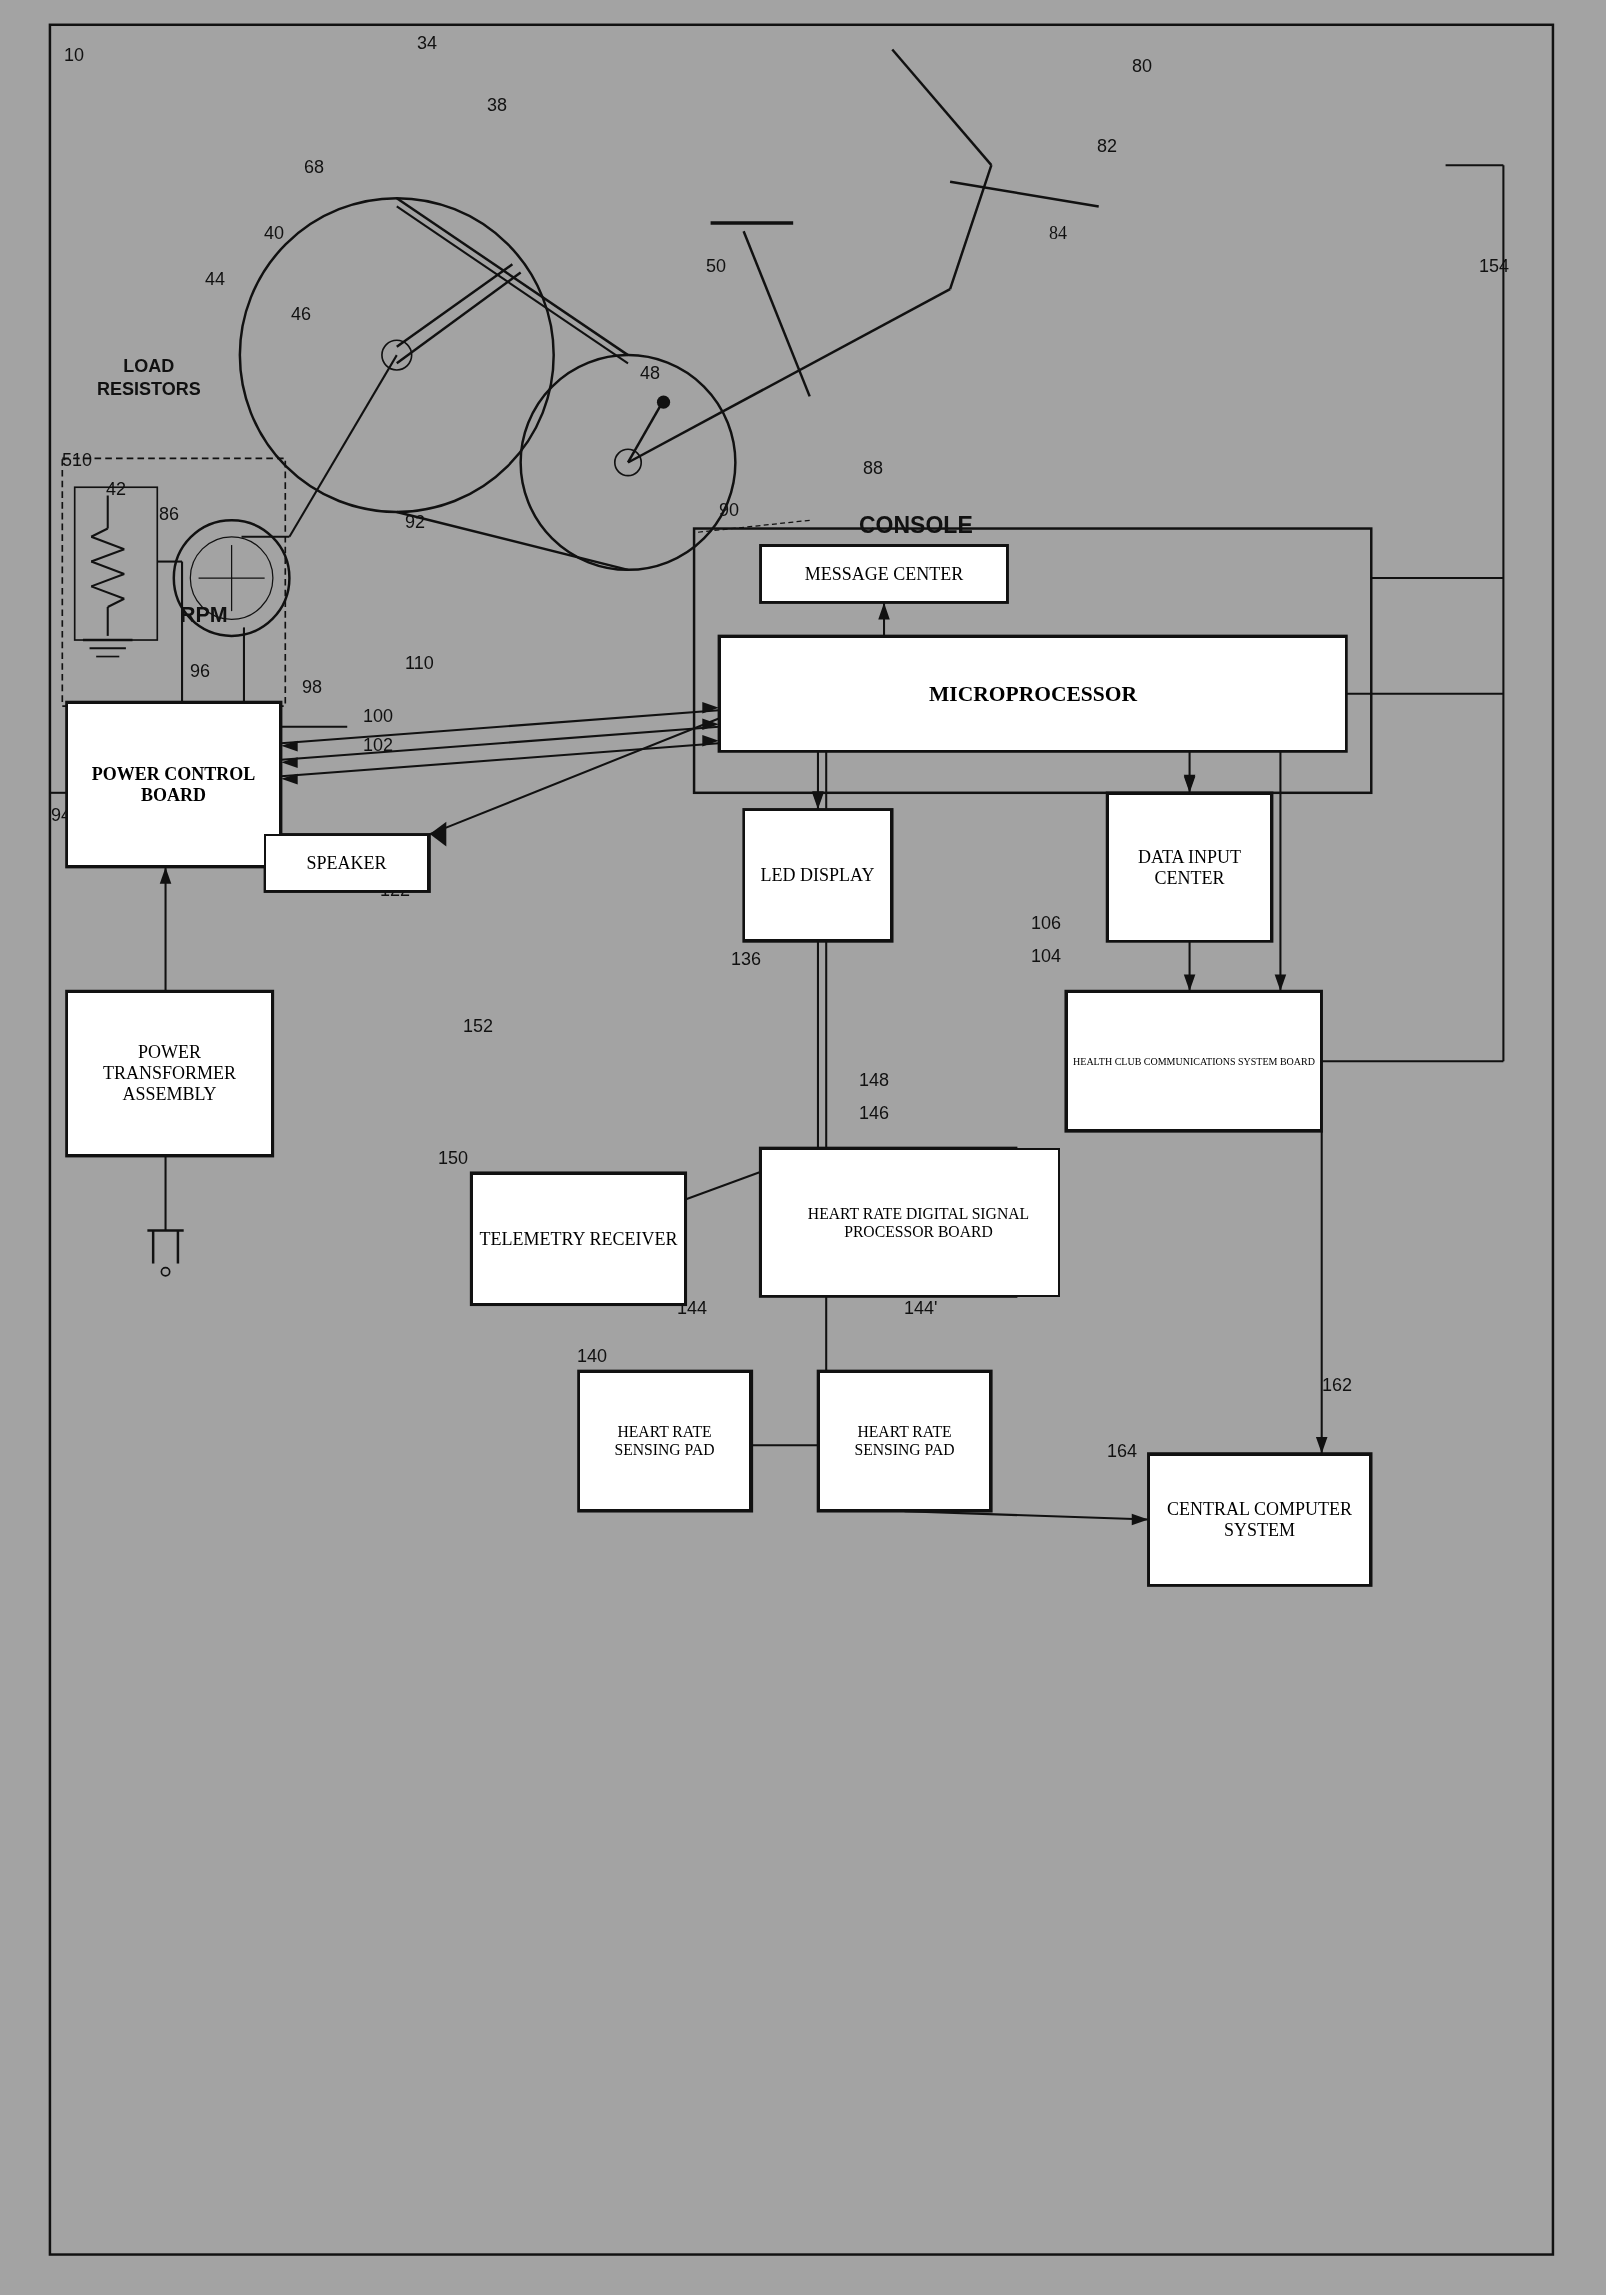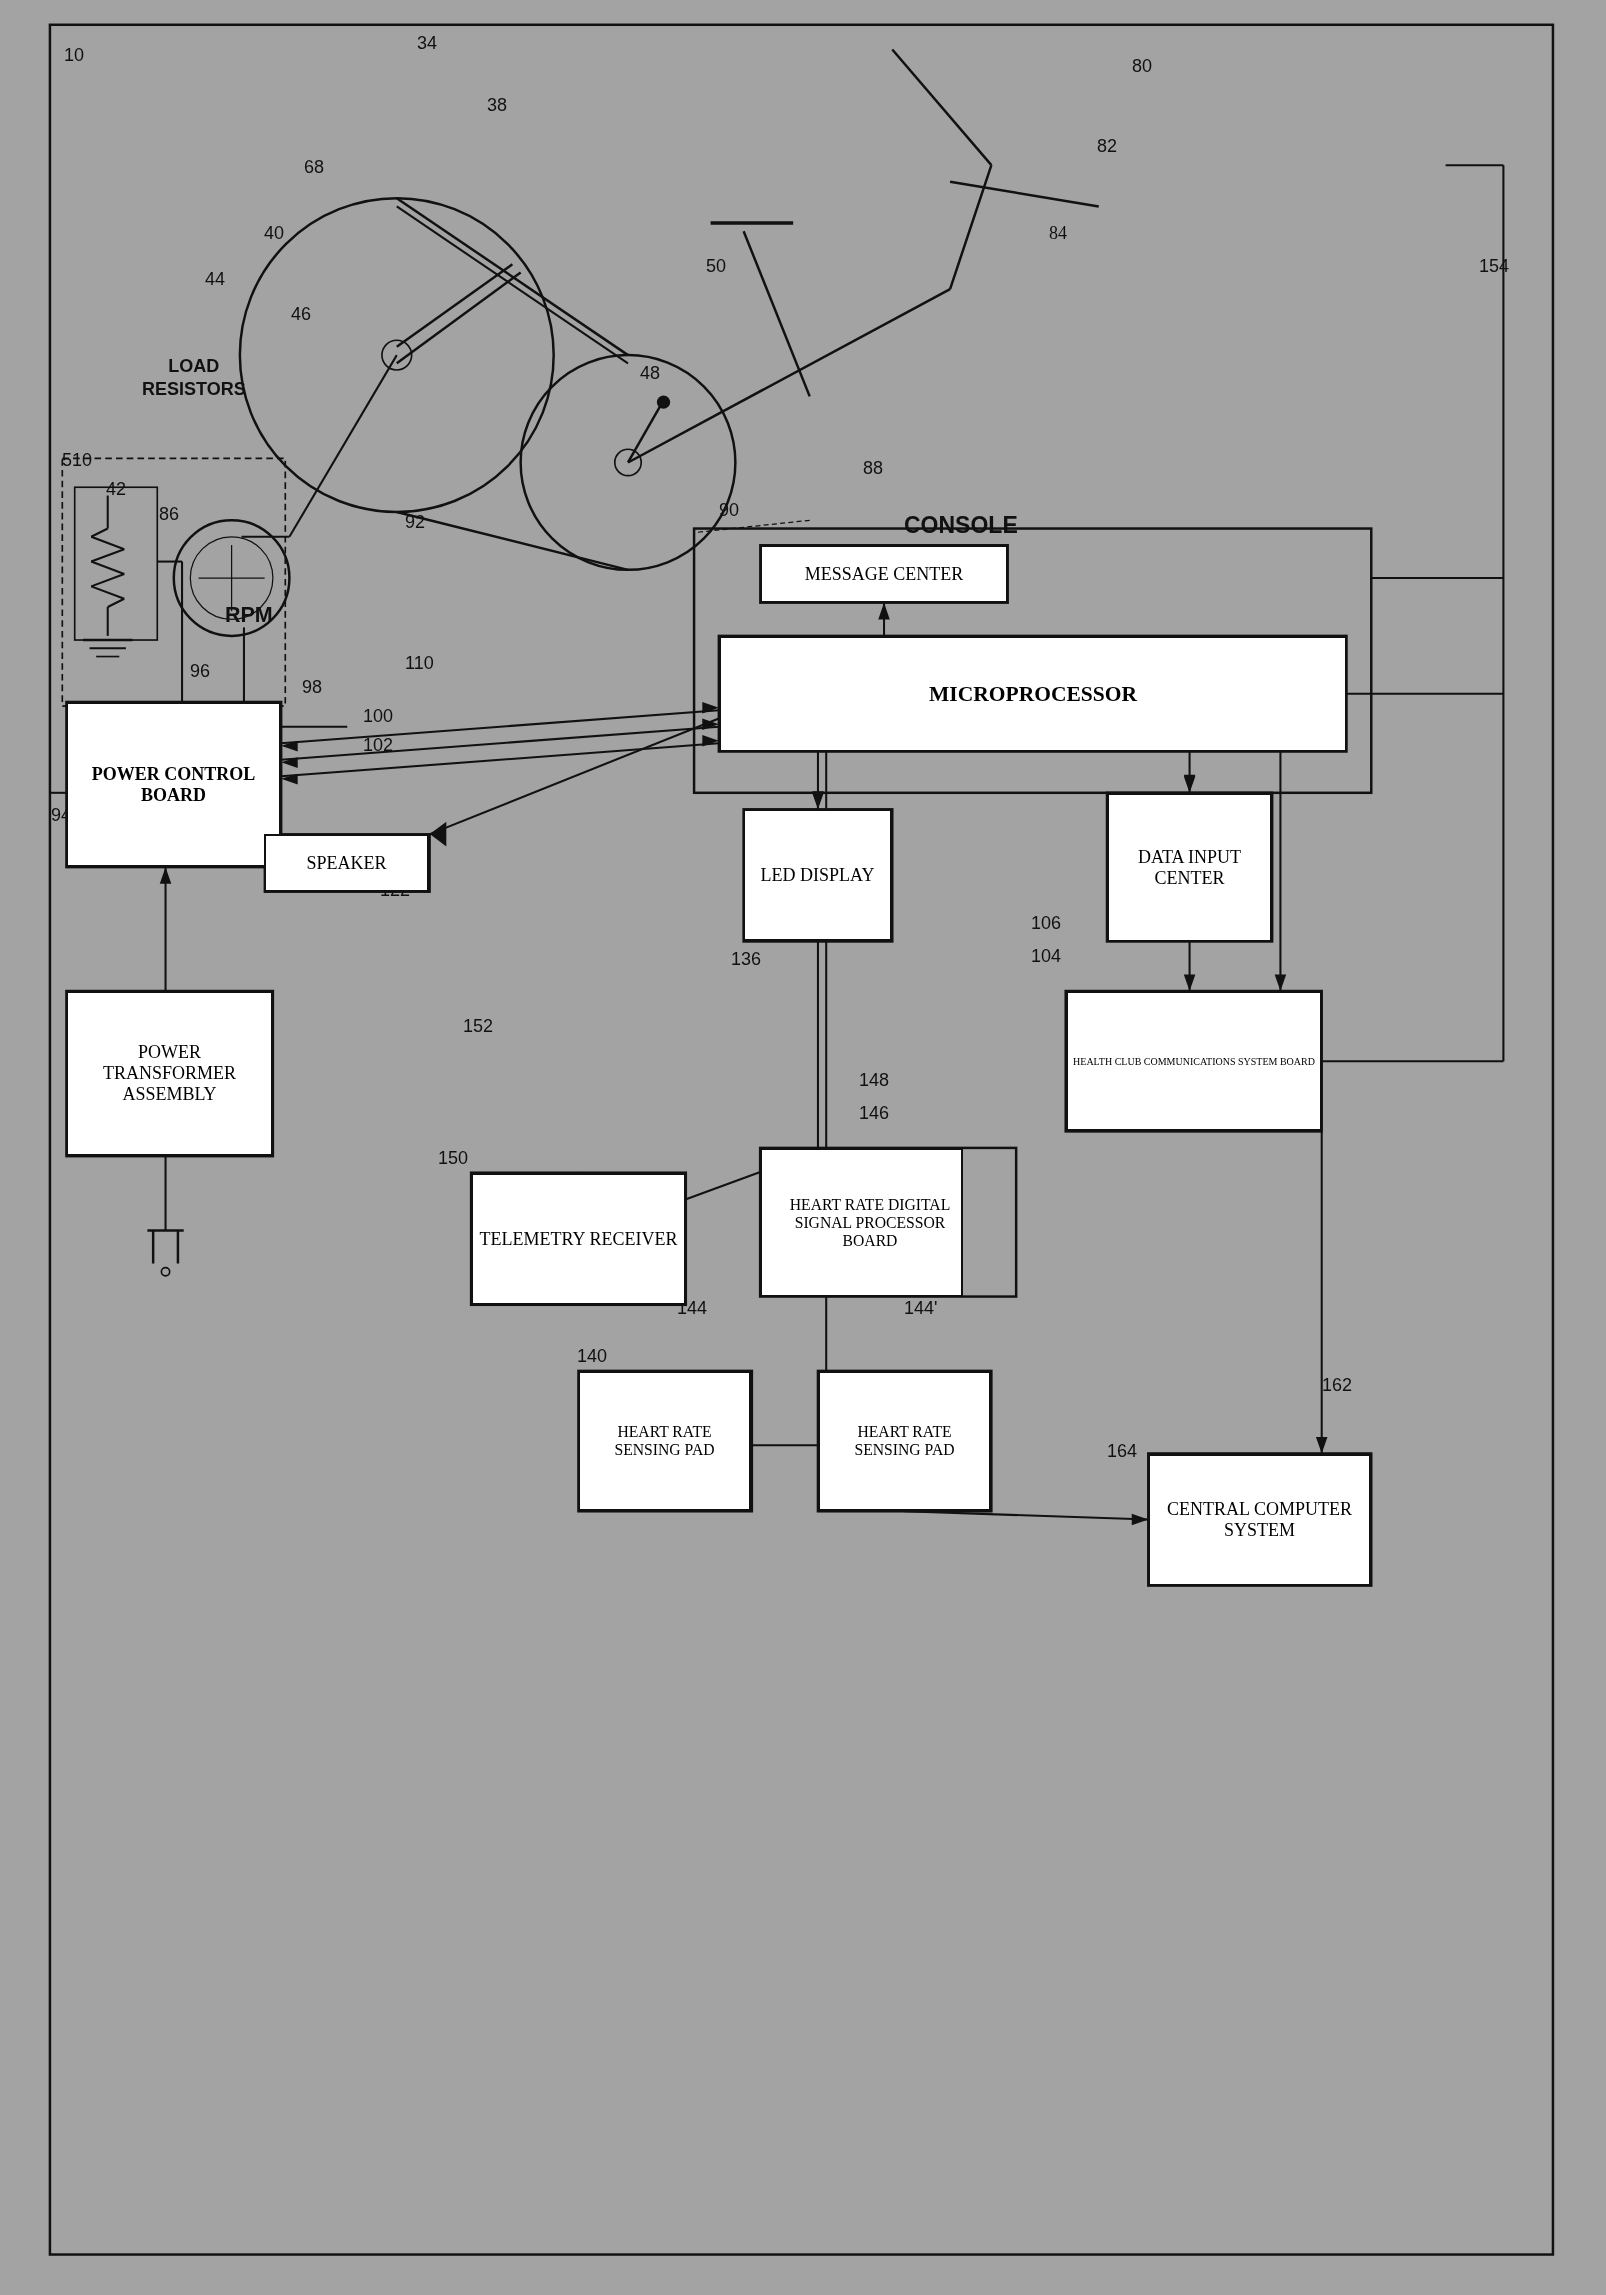--- a/index.html
+++ b/index.html
@@ -19,21 +19,20 @@
     }
     .label {
       position: absolute;
       font-family: Arial, sans-serif;
       font-size: 18px;
       color: #111;
       white-space: nowrap;
     }
     .label-bold {
       font-weight: bold;
-      margin-left: 45px;
     }
     .box {
       position: absolute;
       border: 2.5px solid #111;
       background: #fff;
       display: flex;
       align-items: center;
       justify-content: center;
       text-align: center;
       font-family: Liberation Serif, serif;
@@ -296,21 +295,21 @@
 TRANSFORMER
 ASSEMBLY</div>
 
   <div class="box" style="left:1066px; top:991px; width:256px; height:140px; font-size:10px;">HEALTH CLUB
 COMMUNICATIONS
 SYSTEM BOARD</div>
 
   <div class="box" style="left:471px; top:1173px; width:215px; height:132px;">TELEMETRY
 RECEIVER</div>
 
-  <div class="box" style="left:760px; top:1148px; width:203px; height:149px; font-size:15.7px;padding-left:22px;">HEART RATE
+  <div class="box" style="left:760px; top:1148px; width:300px; height:149px; font-size:15.7px;padding-left:22px;">HEART RATE
 DIGITAL SIGNAL
 PROCESSOR BOARD</div>
 
   <div class="box" style="left:578px; top:1371px; width:173px; height:140px; font-size:15.7px;">HEART
 RATE
 SENSING
 PAD</div>
 
   <div class="box" style="left:818px; top:1371px; width:173px; height:140px; font-size:15.7px;">HEART
 RATE

